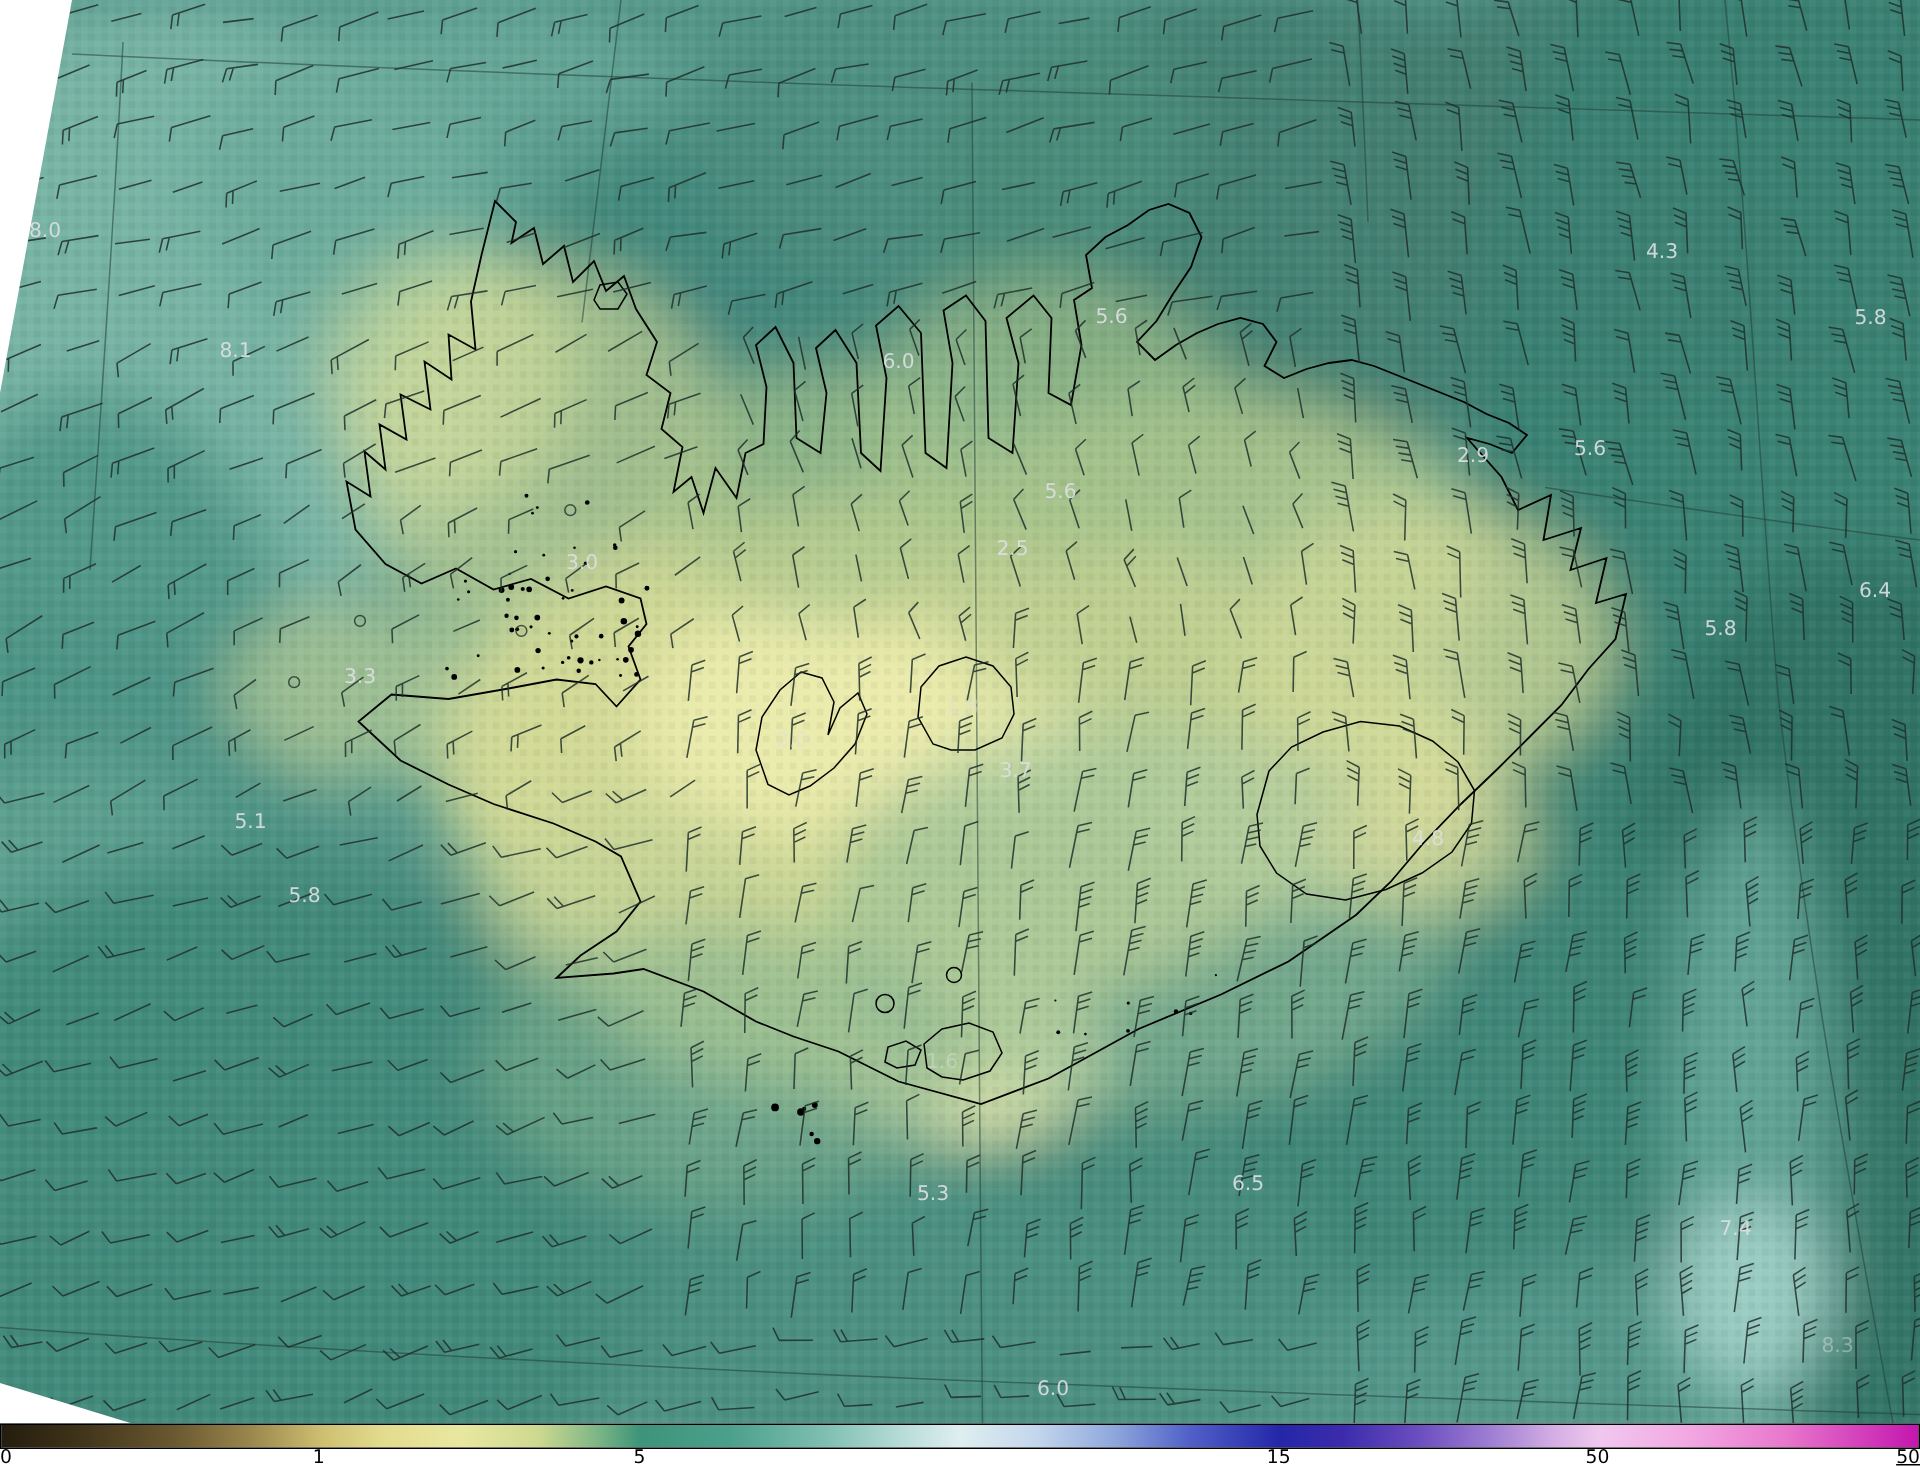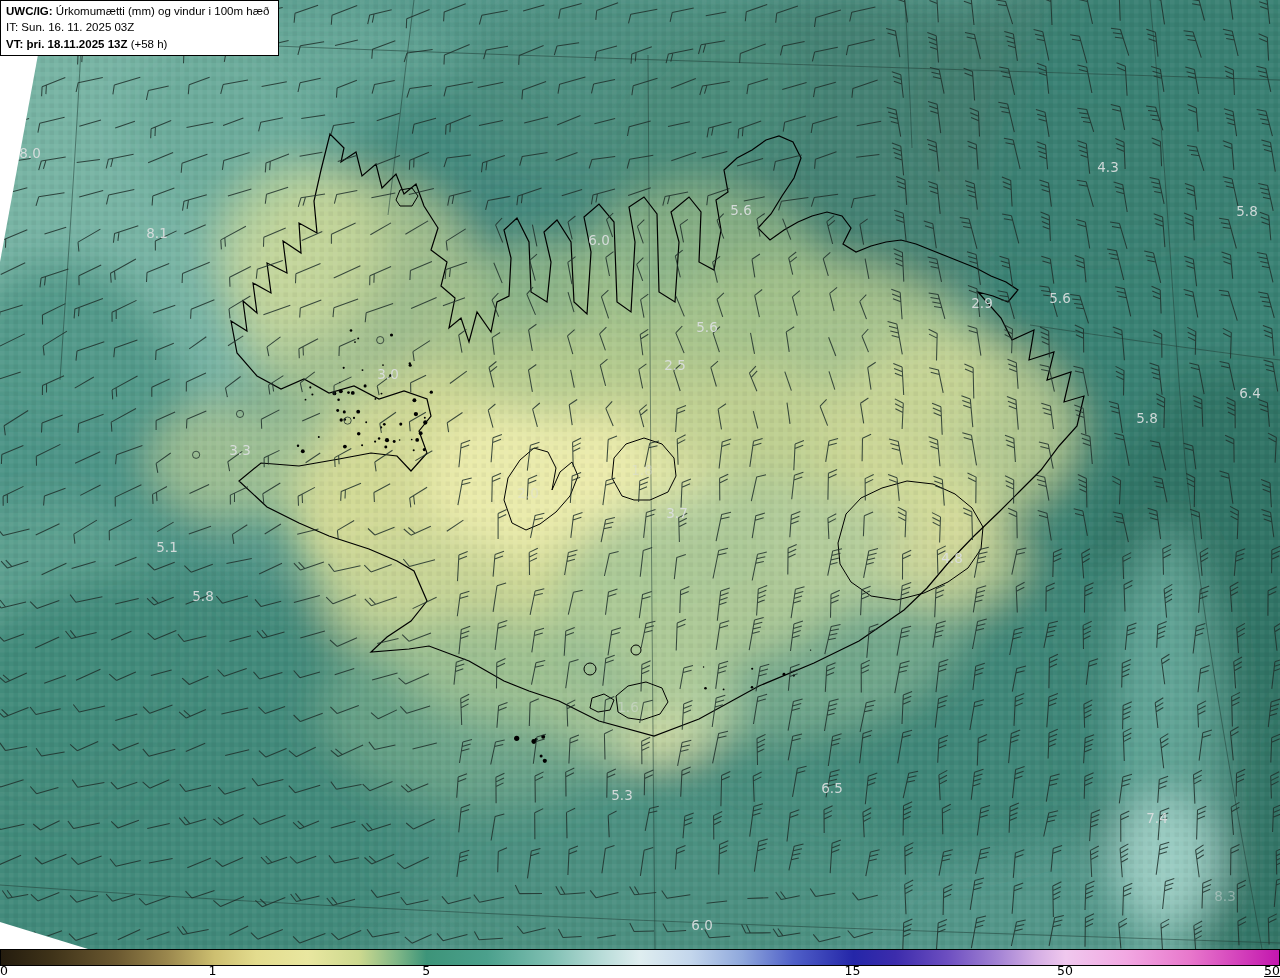--- a/index.html
+++ b/index.html
@@ -1131,25 +1131,20 @@
         <text x="832" y="793" class="vlab" text-anchor="middle" opacity="0.92">6.5</text>
         <text x="1157" y="823" class="vlab" text-anchor="middle" opacity="0.92">7.4</text>
         <text x="702" y="930" class="vlab" text-anchor="middle" opacity="0.92">6.0</text>
         <text x="1225" y="901" class="vlab" text-anchor="middle" opacity="0.45">8.3</text>
       </g>
 
     <polygon points="0,0 48,0 0,262" fill="#ffffff"></polygon>
     <polygon points="0,922 88,949 0,949" fill="#ffffff"></polygon>
   </svg>
 
-  <div id="titlebox">
-    <div><span class="b">UWC/IG:</span><span> Úrkomumætti (mm) og vindur i 100m hæð</span></div>
-    <div>IT: Sun. 16. 11. 2025 03Z</div>
-    <div><span class="b">VT: þri. 18.11.2025 13Z</span><span> (+58 h)</span></div>
-  </div>
 
   <div id="cbar-wrap">
     <div id="cbar" style="background: linear-gradient(to right, rgb(36, 28, 14) 0%, rgb(63, 51, 25) 4%, rgb(106, 88, 48) 9%, rgb(154, 135, 77) 13%, rgb(205, 191, 112) 16.7%, rgb(227, 220, 142) 20%, rgb(233, 231, 160) 24%, rgb(205, 217, 143) 28%, rgb(127, 183, 135) 31%, rgb(61, 148, 121) 33.3%, rgb(75, 160, 140) 38%, rgb(127, 191, 178) 43%, rgb(184, 220, 216) 47%, rgb(223, 238, 240) 50%, rgb(195, 214, 236) 54%, rgb(143, 168, 220) 58%, rgb(80, 96, 200) 62%, rgb(36, 38, 168) 66.7%, rgb(60, 44, 172) 70%, rgb(108, 78, 192) 74%, rgb(163, 131, 212) 78%, rgb(212, 174, 228) 81%, rgb(240, 200, 238) 83.3%, rgb(242, 168, 226) 88%, rgb(232, 120, 204) 93%, rgb(195, 22, 174) 100%);"></div>
     <div id="cbar-labels">
         <span class="cbar-tick" style="left: 0%;">0</span>
         <span class="cbar-tick" style="left: 16.6%; transform: translateX(-50%);">1</span>
         <span class="cbar-tick" style="left: 33.3%; transform: translateX(-50%);">5</span>
         <span class="cbar-tick" style="left: 50%; transform: translateX(-50%); margin-top: 44px;">10</span>
         <span class="cbar-tick" style="left: 66.6%; transform: translateX(-50%);">15</span>
         <span class="cbar-tick" style="left: 83.2%; transform: translateX(-50%);">50</span>

